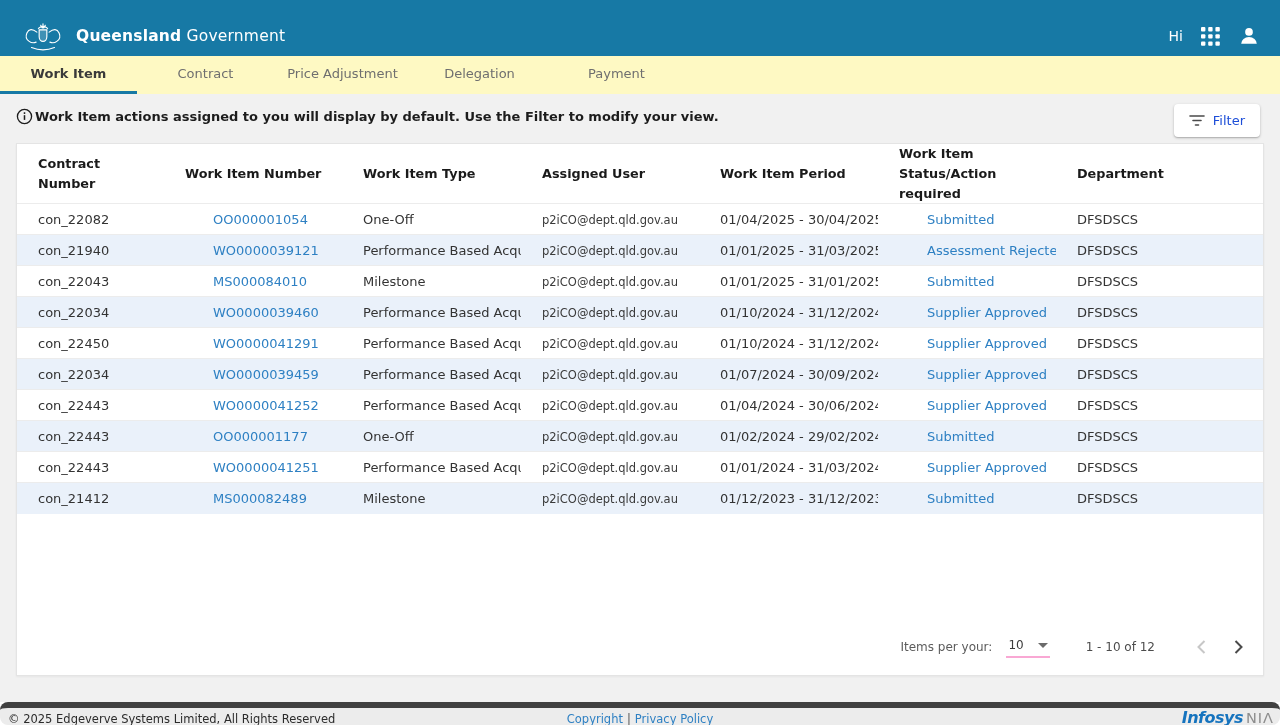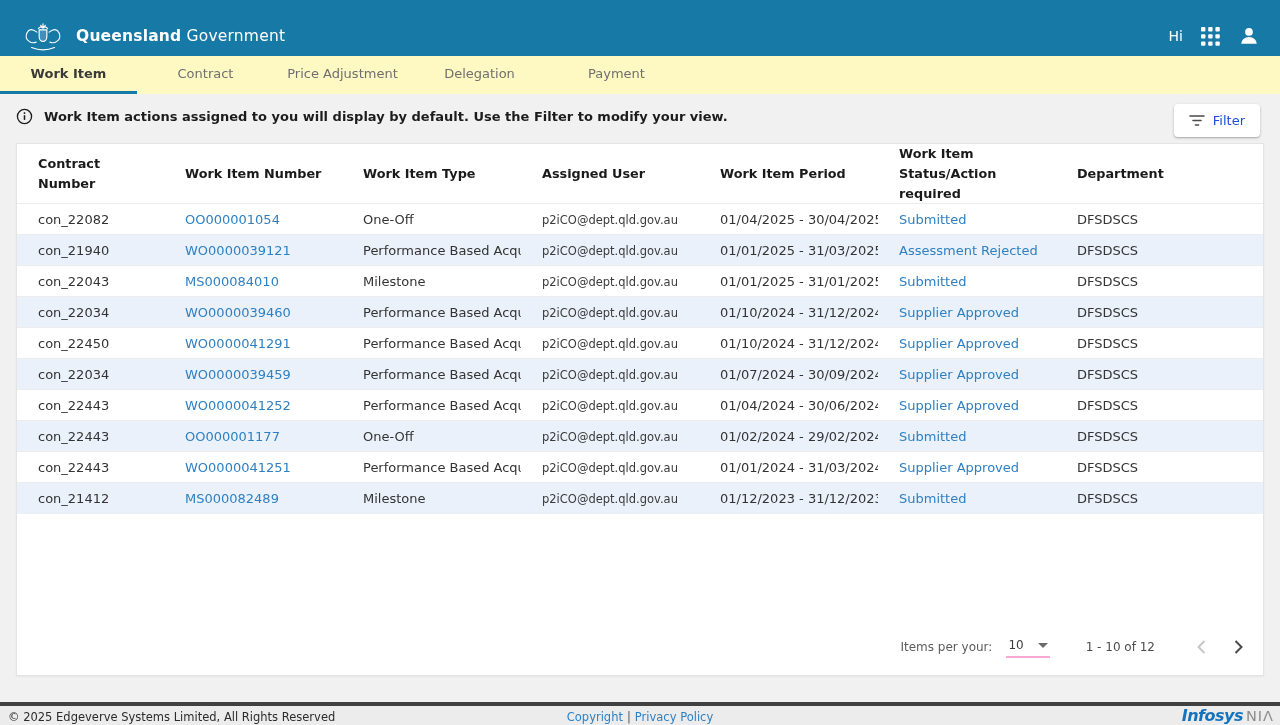--- a/index.html
+++ b/index.html
@@ -18,58 +18,58 @@
   .icon-btn { display:flex; align-items:center; justify-content:center; cursor:pointer; }
 
   
   .tabbar { position:absolute; top:56px; left:0; right:0; height:38px; background:#fef9c3; display:flex; }
   .tab { width:137px; display:flex; align-items:center; justify-content:center;
          font-size:13px; color:#6f6f6f; cursor:pointer; border-bottom:3px solid transparent; }
   .tab.active { color:#3a3a3a; font-weight:bold; border-bottom-color:var(--accent,#1779A5); }
 
   
   .main { position:absolute; top:94px; bottom:23px; left:0; right:0; background:var(--page-bg,#F1F1F1); }
-  .info-row { position:absolute; top:0; left:16px; height:44px; display:flex; align-items:center; gap:11px; }
+  .info-row { position:absolute; top:0; left:16px; height:44px; display:flex; align-items:center; gap:2px; }
   .info-row .msg { font-size:13px; font-weight:bold; color:#1c1c1c; }
   .filter-btn { position:absolute; top:10px; right:20px; height:33px; padding:0 15px;
                 background:#fff; border:none; border-radius:4px; display:flex; align-items:center; gap:8px;
                 font-size:13px; color:#1d4ed8; box-shadow:0 1px 3px rgba(0,0,0,.22),0 1px 1px rgba(0,0,0,.12);
                 cursor:pointer; font-family:inherit; }
 
   
   .table-card { position:absolute; top:49px; left:16px; right:16px; bottom:26px;
                 background:#fff; border:1px solid #E4E4E4; box-shadow:0 1px 2px rgba(0,0,0,.05); }
   table { width:100%; border-collapse:collapse; table-layout:fixed; }
   th, td { text-align:left; padding-left:21px; font-weight:normal; }
   th { font-weight:bold; font-size:12.8px; color:#1a1a1a; height:44px; vertical-align:middle;
        line-height:1.55; padding-right:8px; }
   th:nth-child(1){ width:147px; } th:nth-child(2){ width:178px; } th:nth-child(3){ width:179px; }
   th:nth-child(4){ width:178px; } th:nth-child(5){ width:179px; } th:nth-child(6){ width:178px; }
   tbody tr { height:31px; border-top:1px solid #ECECEC; }
   tbody tr:nth-child(even) { background:var(--row-stripe,#EAF1FA); }
   td { font-size:13px; color:#333; white-space:nowrap; overflow:hidden; }
   td .email { font-size:11.5px; color:#3a3a3a; }
-  td .link { color:var(--link,#2E80C3); cursor:pointer; }
+  td .link { color:var(--link,#2E80C3); cursor:pointer;margin-left:28px; }
 
   
   .paginator { position:absolute; right:10px; bottom:6px; height:44px; display:flex;
                align-items:center; color:#5c5c5c; font-size:12px; }
   .ipp-label { margin-right:14px; }
   .ipp-select { display:flex; align-items:center; gap:14px; border-bottom:2px solid #f9a8d4;
                 padding:2px 2px 4px 2px; cursor:pointer; color:#3c3c3c; }
   .caret { width:0; height:0; border-left:5px solid transparent; border-right:5px solid transparent;
            border-top:5px solid #6b6b6b; }
   .range { margin:0 26px 0 36px; color:#4c4c4c; }
   .pg-btn { width:30px; height:30px; border:none; background:transparent; display:flex;
             align-items:center; justify-content:center; cursor:pointer; margin-left:6px; }
   .pg-btn.disabled { cursor:default; }
 
   
   .footer { position:absolute; bottom:0; left:0; right:0; height:23px; background:#ECECEC;
-            border-top:4px solid #404040; font-size:11.5px; color:#2b2b2b; }
+            border-top:6px solid #404040; font-size:11.5px; color:#2b2b2b;border-radius:8px; }
   .footer .f-left { position:absolute; left:8px; top:4px; }
   .footer .f-center { position:absolute; left:0; right:0; top:4px; text-align:center; }
   .footer .f-center a { color:var(--link,#2E80C3); text-decoration:none; cursor:pointer; }
   .footer .f-center .sep { color:#555; margin:0 4px; }
   .footer .f-right { position:absolute; right:6px; top:0px; display:flex; align-items:baseline; gap:3px; }
   .logo-infosys { color:var(--infosys-blue,#1573BE); font-size:16px; font-weight:bold;
                   font-style:italic; letter-spacing:-.5px; }
   .logo-nia { color:#8d8d8d; font-size:14.5px; letter-spacing:1px; }
 </style>
 </head>

